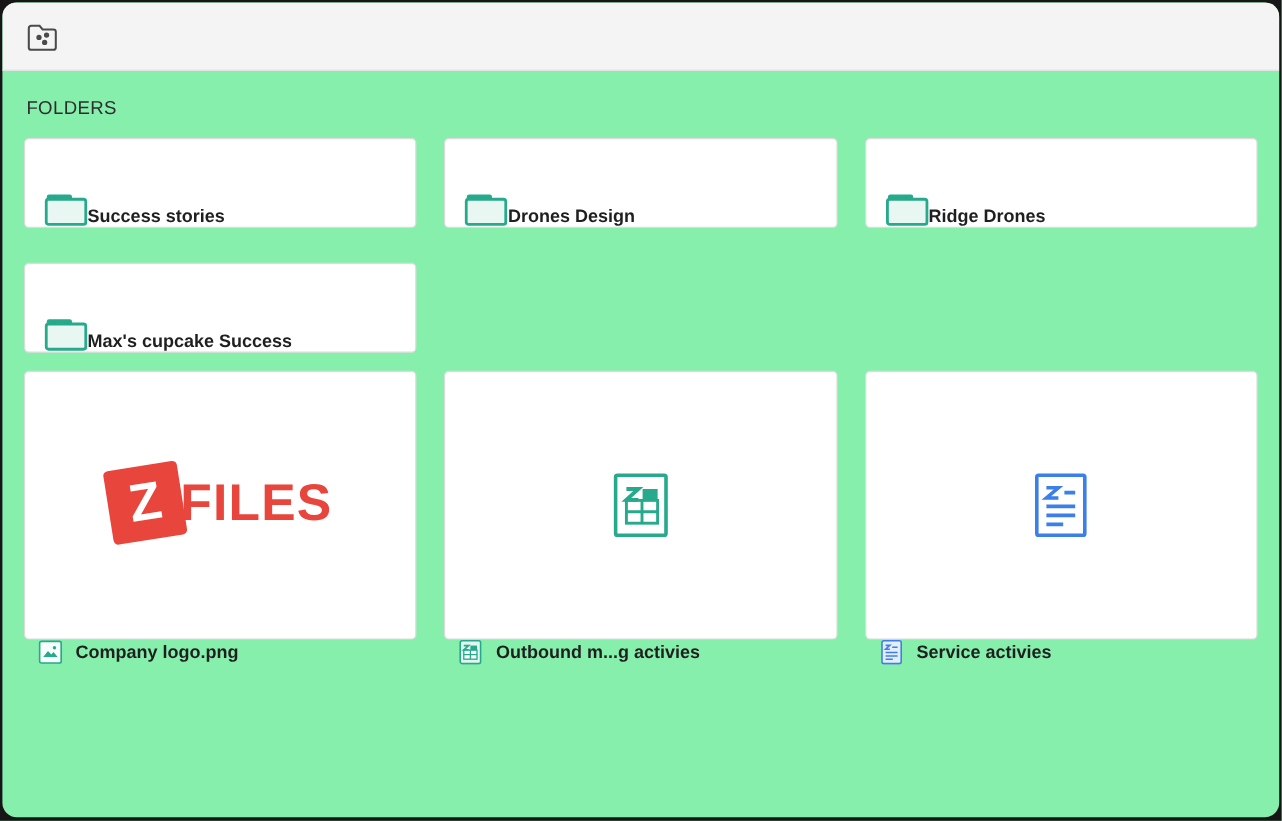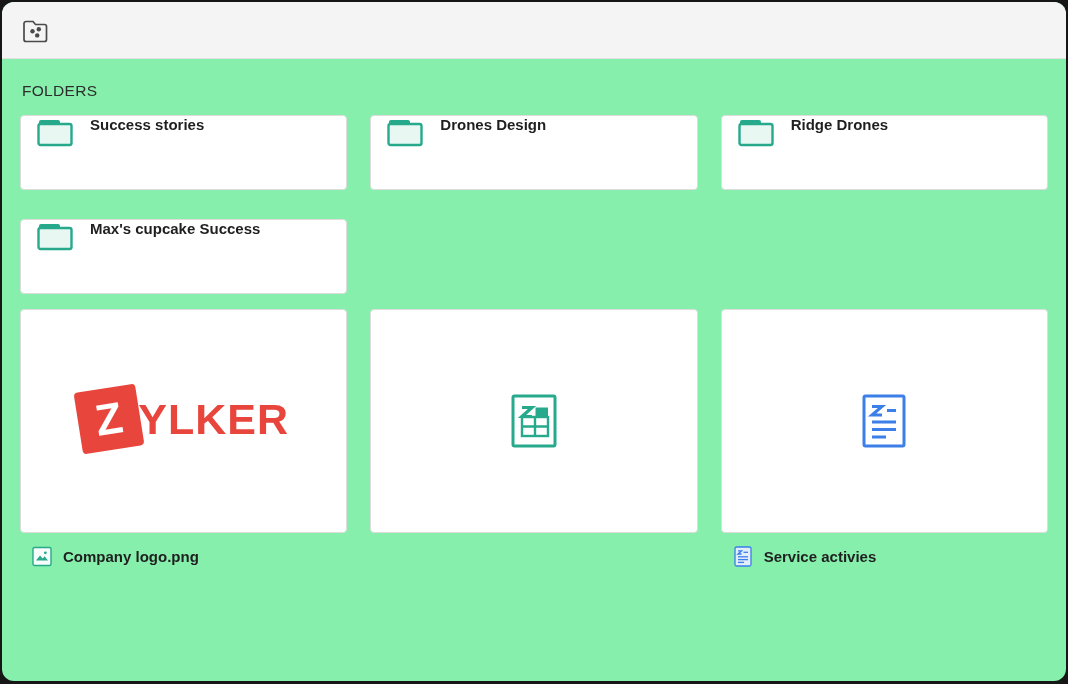--- a/index.html
+++ b/index.html
@@ -41,23 +41,22 @@
     grid-template-columns:repeat(3,1fr);
     column-gap:23px;
     row-gap:29px;
   }
   
   .folder-card{
     height:73px;
     background:#fff;
     border:1px solid #dcdcdc;
     border-radius:4px;
-    display:flex;align-items:flex-start;
+    display:flex;align-items:flex-end;
     padding:0 16px;
-    gap:17px;
     cursor:pointer;
   }
   .folder-card .f-icon{width:36px;height:31px;flex:0 0 auto;}
   .folder-name,.file-name{
     font-size:15px;
     font-weight:bold;
     color:#1f1f1f;
     white-space:nowrap;
     overflow:hidden;
     text-overflow:ellipsis;
@@ -68,21 +67,20 @@
   .file-card{
     height:222px;
     background:#fff;
     border:1px solid #dcdcdc;
     border-radius:4px;
     display:flex;align-items:center;justify-content:center;
     cursor:pointer;
     overflow:hidden;
   }
   .file-label{
-    margin-top:13px;
     display:flex;align-items:center;
     gap:11px;
     padding-left:12px;
   }
   .file-label .s-icon{width:20px;height:21px;flex:0 0 auto;}
 
   
   .zylker{
     display:flex;align-items:center;
     transform:translateY(-2px);
@@ -167,21 +165,21 @@
 
 
     <div class="grid files-grid">
 
       <div class="file-cell">
         <div class="file-card">
           <div class="zylker">
             <div class="zylker-square">
               <span>Z</span>
             </div>
-            <span class="zylker-rest">YLKER</span>
+            <span class="zylker-rest">FILES</span>
           </div>
         </div>
         <div class="file-label">
           <svg class="s-icon" viewBox="0 0 20 21">
             <rect x="1" y="1.5" width="18" height="18" rx="1.5" fill="#f7fdfb" stroke="#27a98b" stroke-width="1.4"></rect>
             <polygon points="4,14.5 8,9.5 10.7,12.5 12.6,10.3 16,14.5" fill="#27a98b"></polygon>
             <circle cx="13.4" cy="6.8" r="1.4" fill="#27a98b"></circle>
           </svg>
           <span class="file-name">Company logo.png</span>
         </div>
@@ -191,20 +189,31 @@
         <div class="file-card">
           <svg width="46" height="54" viewBox="0 0 46 54">
             <rect x="2" y="2" width="42" height="50" rx="1.5" fill="#ffffff" stroke="#27a98b" stroke-width="3"></rect>
             <path d="M11 13.5 h10 l-10 9 h10" fill="none" stroke="#27a98b" stroke-width="3.2"></path>
             <rect x="24.5" y="13.5" width="12.5" height="9.5" fill="#27a98b"></rect>
             <rect x="11" y="23" width="26" height="19" fill="none" stroke="#27a98b" stroke-width="2.4"></rect>
             <line x1="24" y1="23" x2="24" y2="42" stroke="#27a98b" stroke-width="2.4"></line>
             <line x1="11" y1="32.5" x2="37" y2="32.5" stroke="#27a98b" stroke-width="2.4"></line>
           </svg>
         </div>
+        <div class="file-label">
+          <svg class="s-icon" viewBox="0 0 20 21">
+            <rect x="1.5" y="1" width="17" height="19" rx="1.5" fill="#e2f5ee" stroke="#27a98b" stroke-width="1.3"></rect>
+            <path d="M4.5 5 h4 l-4 3.6 h4" fill="none" stroke="#27a98b" stroke-width="1.4"></path>
+            <rect x="10" y="5" width="5.5" height="3.8" fill="#27a98b"></rect>
+            <rect x="4.5" y="8.8" width="11" height="7.5" fill="#ffffff" stroke="#27a98b" stroke-width="1.1"></rect>
+            <line x1="10" y1="8.8" x2="10" y2="16.3" stroke="#27a98b" stroke-width="1.1"></line>
+            <line x1="4.5" y1="12.5" x2="15.5" y2="12.5" stroke="#27a98b" stroke-width="1.1"></line>
+          </svg>
+          <span class="file-name">Outbound m...g activies</span>
+        </div>
       </div>
 
       <div class="file-cell">
         <div class="file-card">
           <svg width="44" height="54" viewBox="0 0 44 54">
             <rect x="2" y="2" width="40" height="50" rx="1.5" fill="#ffffff" stroke="#3d7fe8" stroke-width="3"></rect>
             <path d="M10 12.5 h10 l-10 8.5 h10" fill="none" stroke="#3d7fe8" stroke-width="3"></path>
             <line x1="25" y1="16.5" x2="34" y2="16.5" stroke="#3d7fe8" stroke-width="3"></line>
             <line x1="10" y1="28" x2="34" y2="28" stroke="#3d7fe8" stroke-width="3"></line>
             <line x1="10" y1="35.5" x2="34" y2="35.5" stroke="#3d7fe8" stroke-width="3"></line>

